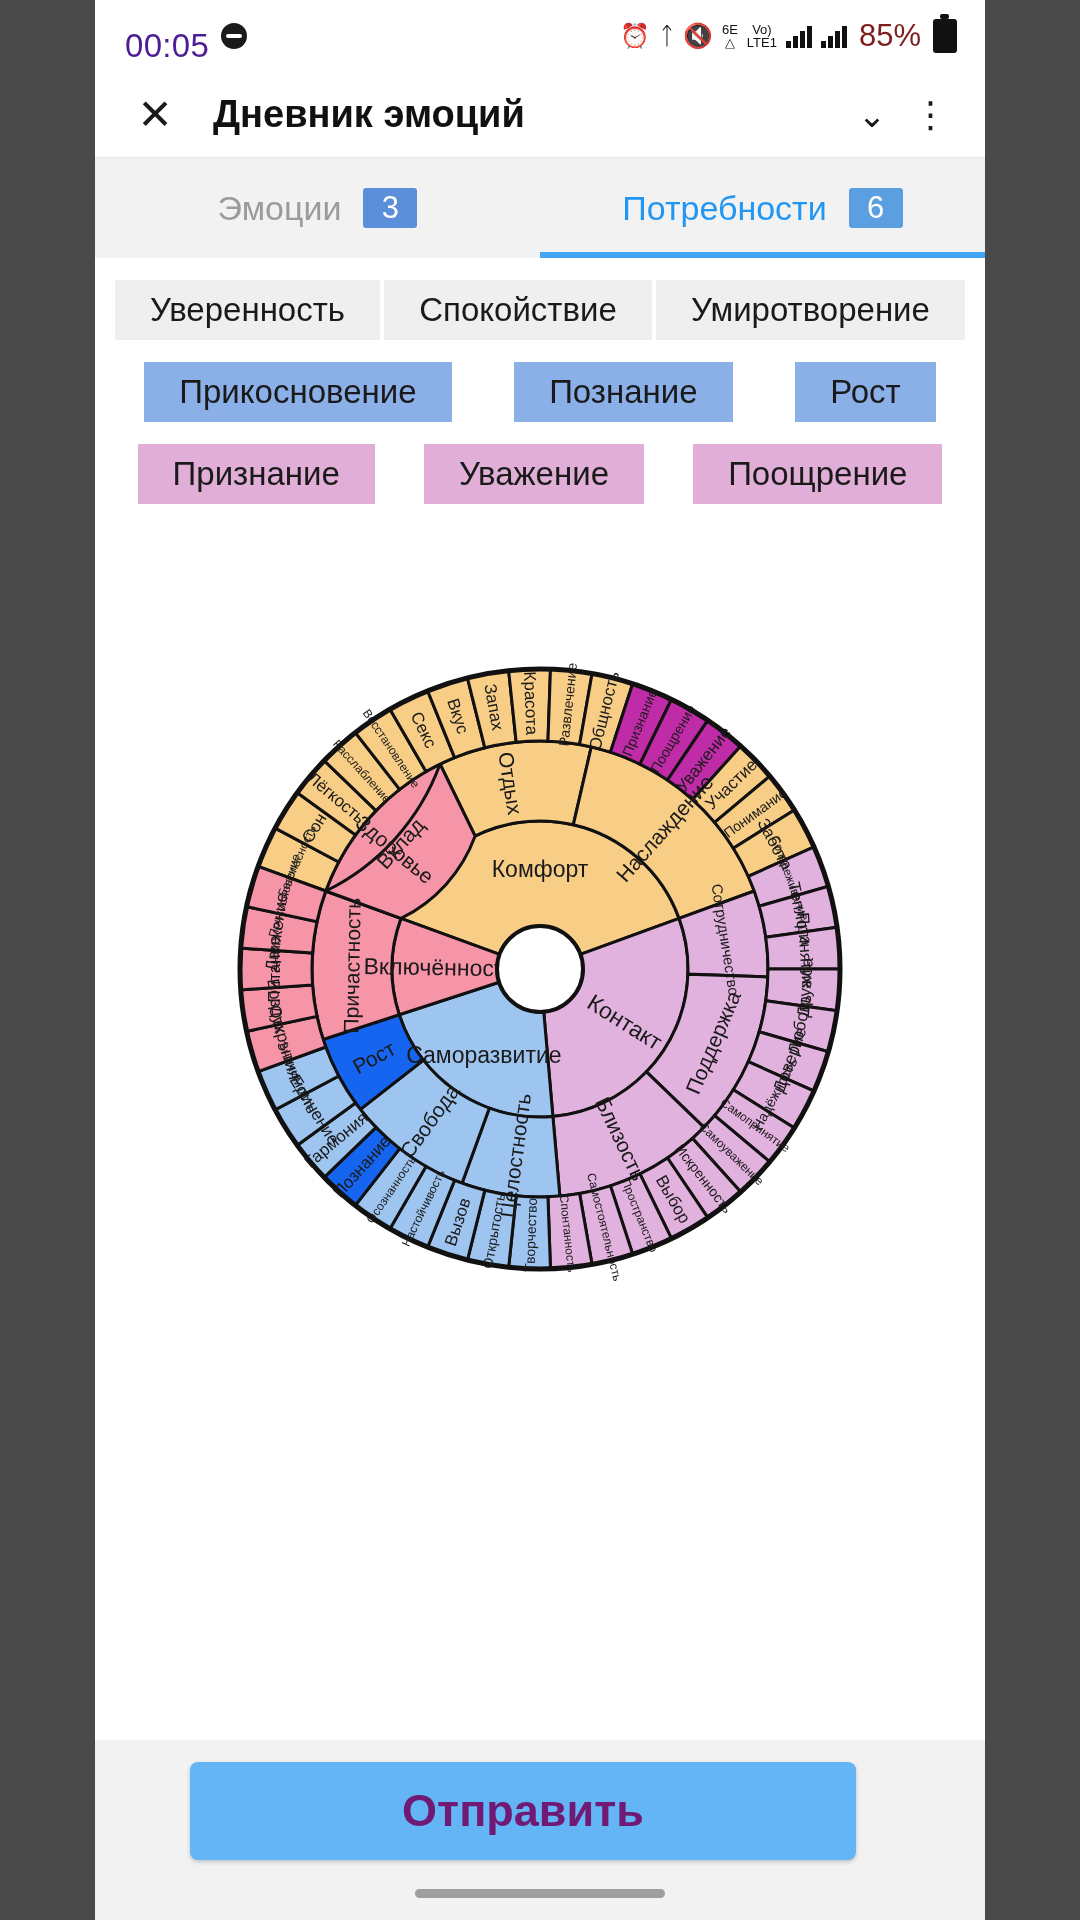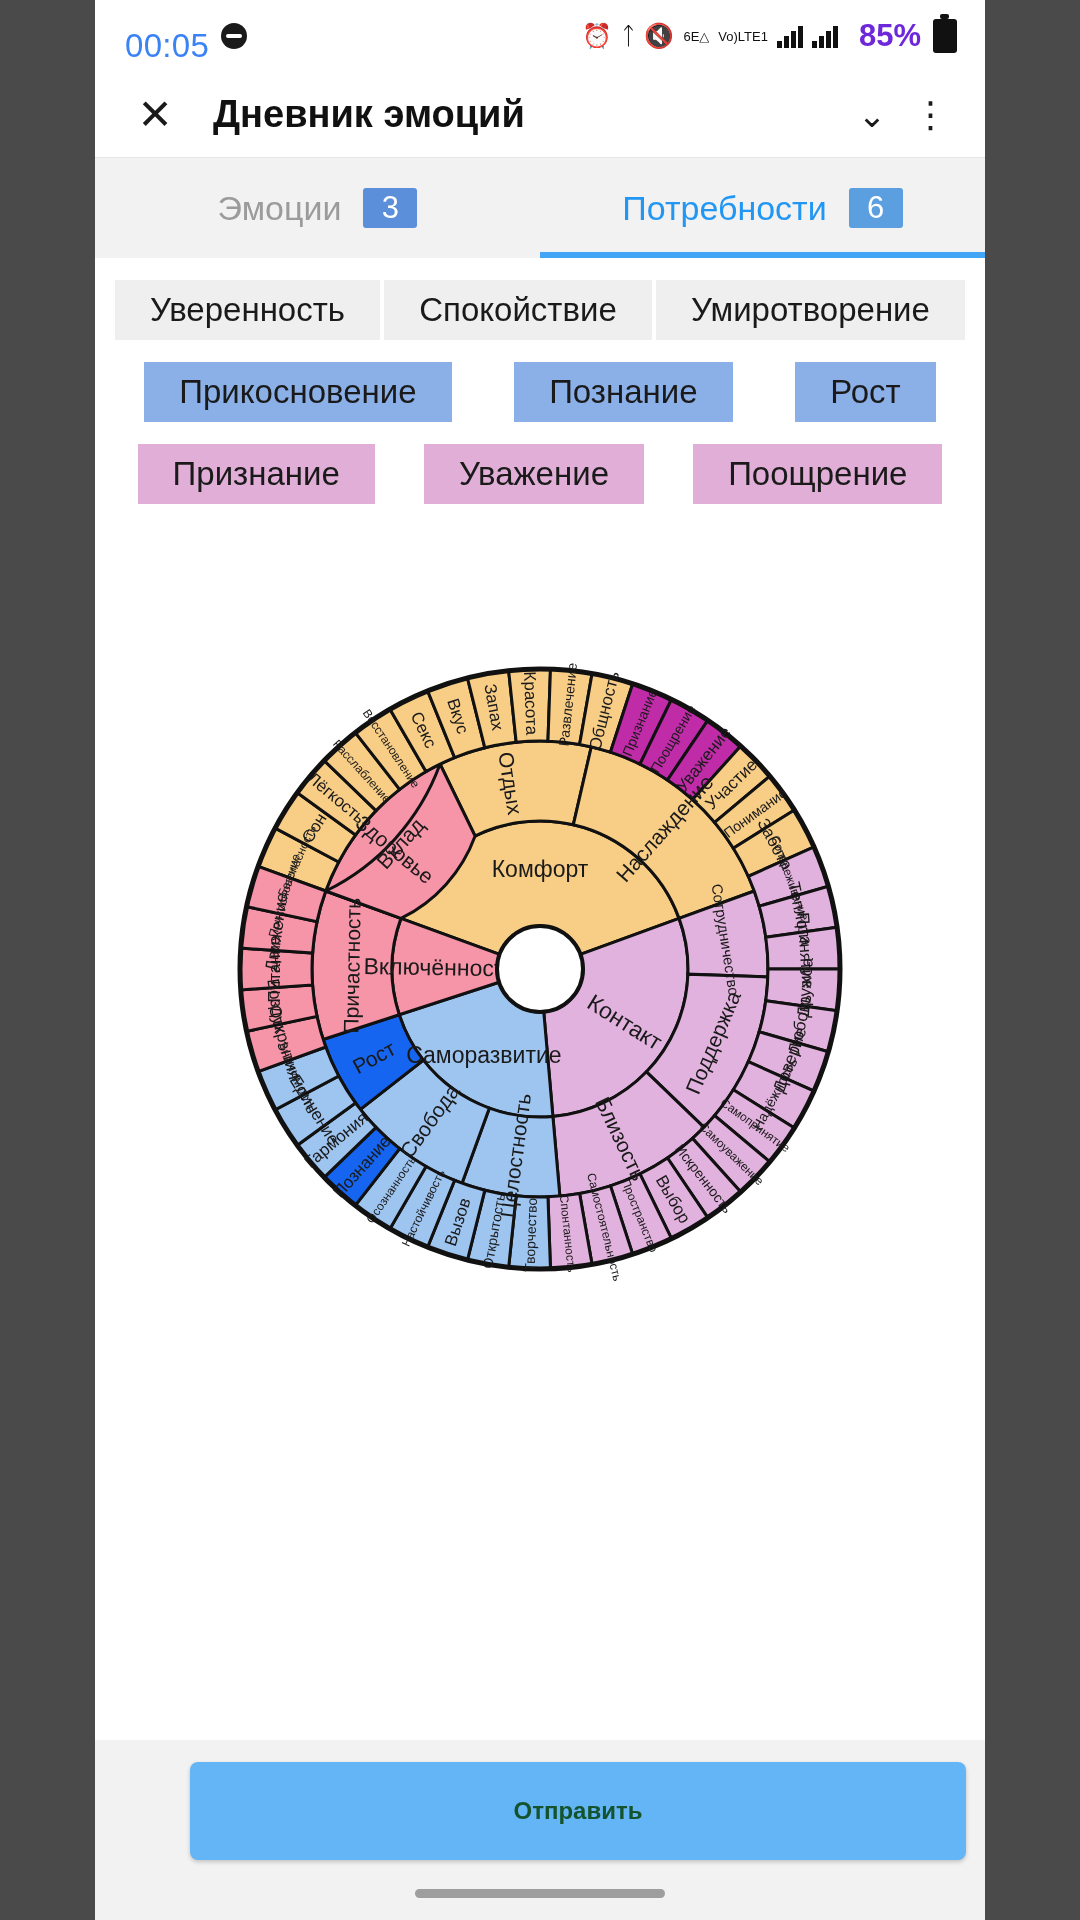--- a/index.html
+++ b/index.html
@@ -35,21 +35,21 @@
     color: #111;
   }
   .status-left {
     display: flex;
     align-items: center;
     gap: 12px;
   }
   .clock {
     font-size: 33px;
     letter-spacing: 0.3px;
-    color: #3b82f6;
+    color: #4c1d95;
     margin-top: 20px;
   }
   .dnd-icon {
     width: 26px; height: 26px;
     border-radius: 50%;
     background: #1a1a1a;
     position: relative;
   }
   .dnd-icon::after {
     content: "";
@@ -62,21 +62,21 @@
   .status-right {
     display: flex;
     align-items: center;
     gap: 9px;
     font-size: 20px;
     color: #111;
   }
   .sicon { font-size: 24px; line-height: 1; display: inline-block; }
   .tiny-stack {
     display: flex;
-    flex-direction: row;
+    flex-direction: column;
     align-items: center;
     line-height: 1;
     font-size: 13px;
   }
   .bars {
     display: inline-flex;
     align-items: flex-end;
     gap: 2px;
     height: 24px;
   }
@@ -84,23 +84,23 @@
     display: block;
     width: 5px;
     background: #111;
   }
   .bars i:nth-child(1) { height: 7px; }
   .bars i:nth-child(2) { height: 12px; }
   .bars i:nth-child(3) { height: 17px; }
   .bars i:nth-child(4) { height: 22px; }
   .battery-pct {
     font-size: 31px;
-    font-weight: bold;
-    margin-left: 12px;
-    color: #6d28d9;
+    font-weight: normal;
+    margin-left: 3px;
+    color: #7f1d1d;
   }
   .battery {
     width: 18px; height: 28px;
     border: 3px solid #111;
     border-radius: 3px;
     position: relative;
     background: #111;
     margin-left: 3px;
   }
   .battery::before {
@@ -221,29 +221,29 @@
     position: absolute;
     left: 0; bottom: 0;
     width: 890px;
     height: 180px;
     background: #f2f2f2;
   }
   .send-btn {
     position: absolute;
     left: 95px;
     top: 22px;
-    width: 776px;
+    width: 666px;
     height: 98px;
     background: #64b5f6;
     border-radius: 8px;
     display: flex;
     align-items: center;
     justify-content: center;
-    color: #14532d;
-    font-size: 24px;
+    color: #701a75;
+    font-size: 45px;
     font-weight: bold;
     box-shadow: 0 2px 4px rgba(0,0,0,0.2);
   }
   .home-indicator {
     position: absolute;
     left: 50%;
     transform: translateX(-50%);
     bottom: 22px;
     width: 250px;
     height: 9px;

